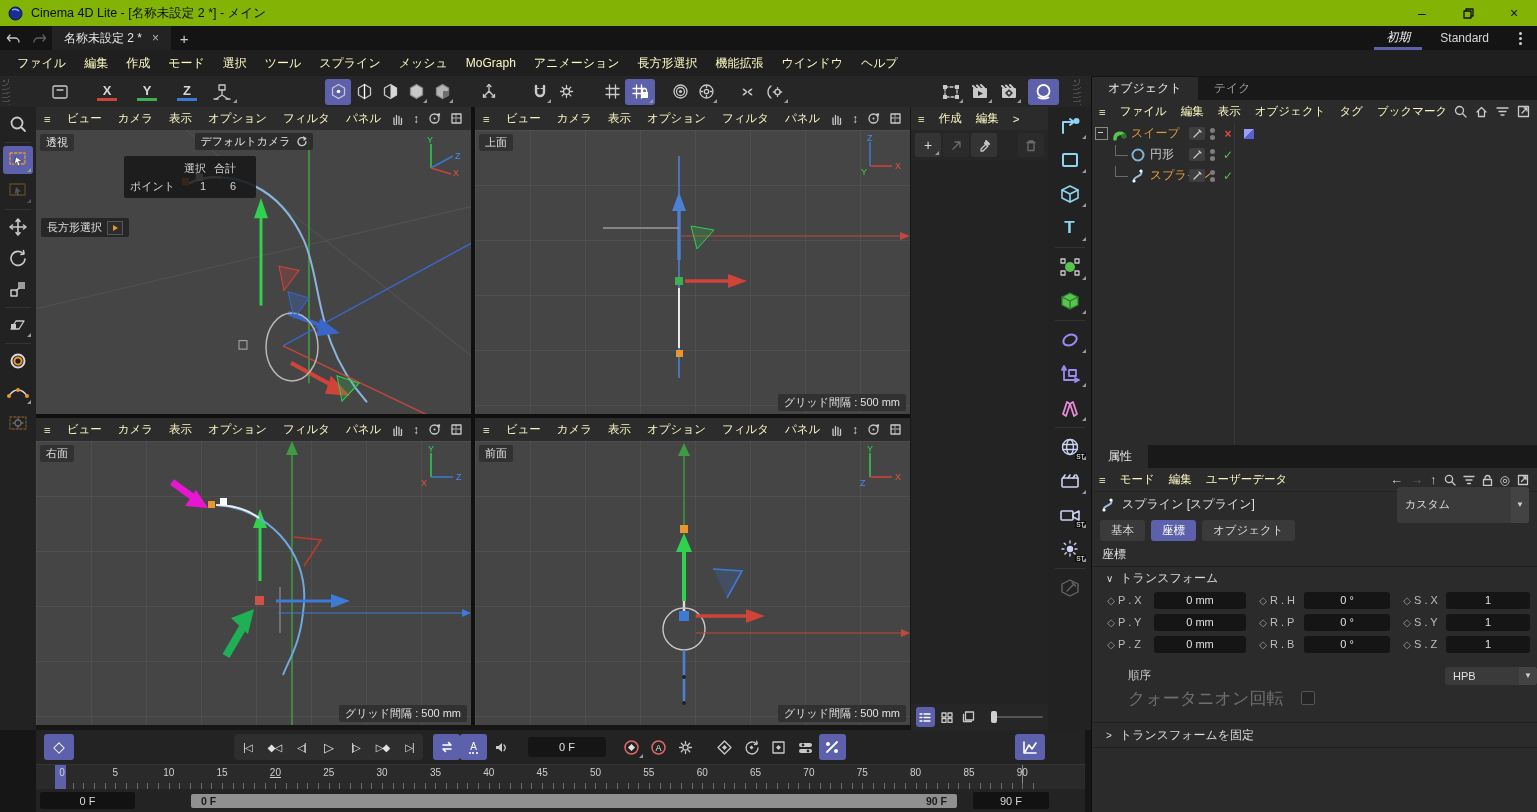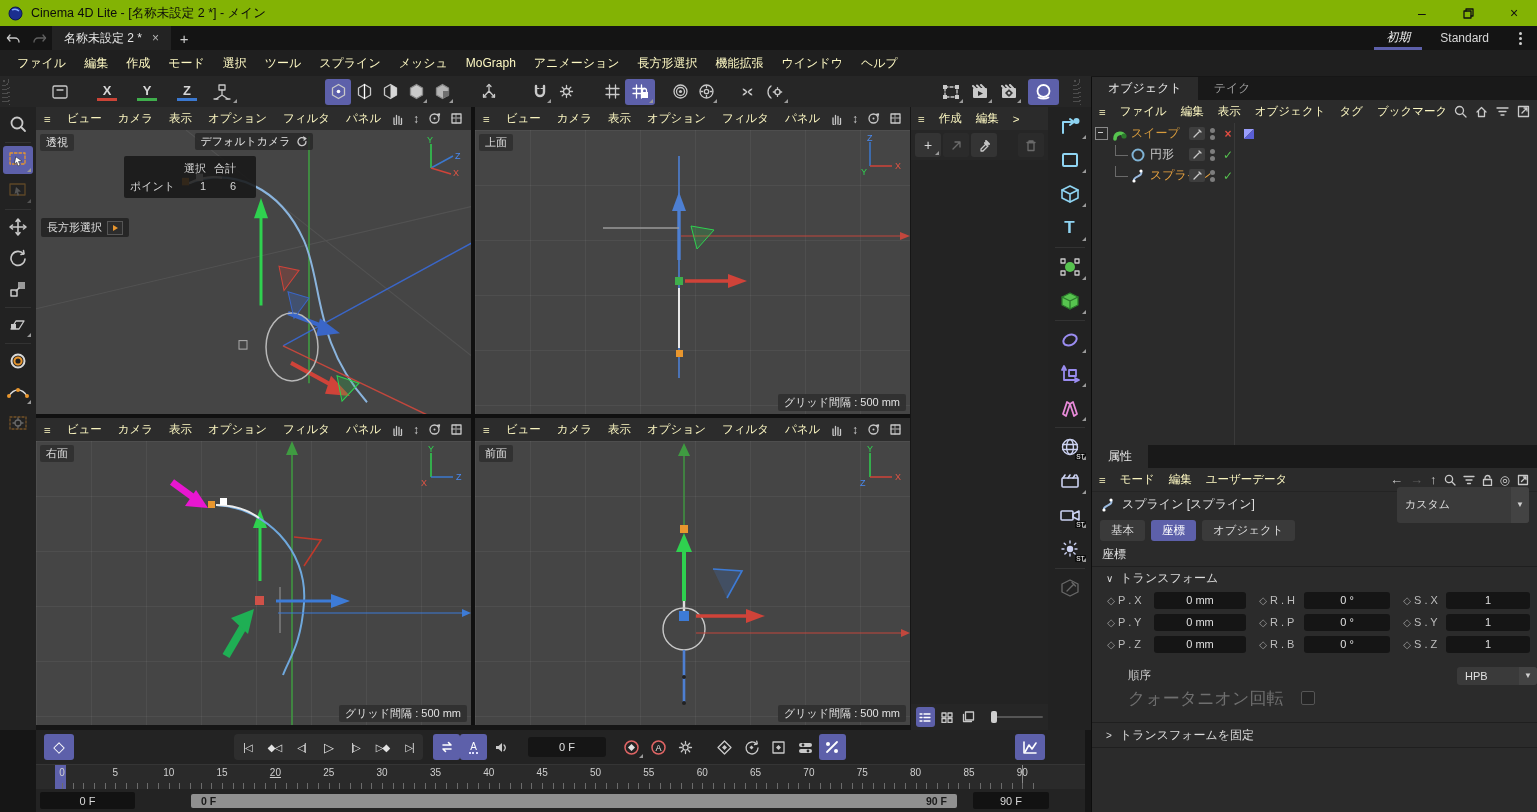--- a/index.html
+++ b/index.html
@@ -133,21 +133,21 @@
   .cell{display:flex;align-items:center}
   .cell .d{width:14px;color:#9a9a9a;font-size:10px;text-align:center}
   .cell .l{font-size:11px;color:#bdbdbd;white-space:nowrap}
   .field{height:17px;background:#151515;border-radius:3px;display:flex;align-items:center;justify-content:center;
      font-size:11px;color:#e0e0e0}
   .c1 .l{width:36px}.c1 .field{width:92px}
   .c2{margin-left:10px}.c2 .l{width:34px}.c2 .field{width:86px}
   .c3{margin-left:10px}.c3 .l{width:32px}.c3 .field{width:84px}
   .orow{position:absolute;left:0;right:0;top:588px;height:21px;display:flex;align-items:center;padding-left:36px;box-sizing:border-box}
   .orow .l{width:173px;font-size:11.5px;color:#c6c6c6}
-  .odrop{width:80px;height:18px}
+  .odrop{width:92px;height:18px}
   .qrow{position:absolute;left:0;right:0;top:611px;height:20px;display:flex;align-items:center;padding-left:36px;box-sizing:border-box}
   .qrow .l{font-size:17px;color:#6f6f6f;width:173px}
   .checkbox{width:12px;height:12px;border:1px solid #555;border-radius:2px;background:#242424}
   .frow{position:absolute;left:0;right:0;top:645px;height:24px;display:flex;align-items:center;gap:8px;padding-left:14px;
      border-top:1px solid #1f1f1f;border-bottom:1px solid #1f1f1f;color:#dcdcdc}
   
   .timeline{position:absolute;left:36px;top:730px;width:1049px;height:82px;background:#232323}
   .tl1{height:34px;display:flex;align-items:center}
   .tbtn{width:27px;height:26px;display:flex;align-items:center;justify-content:center;border-radius:3px;color:#dcdcdc;position:relative}
   .tbtn.on{background:#5d60aa;color:#fff}

